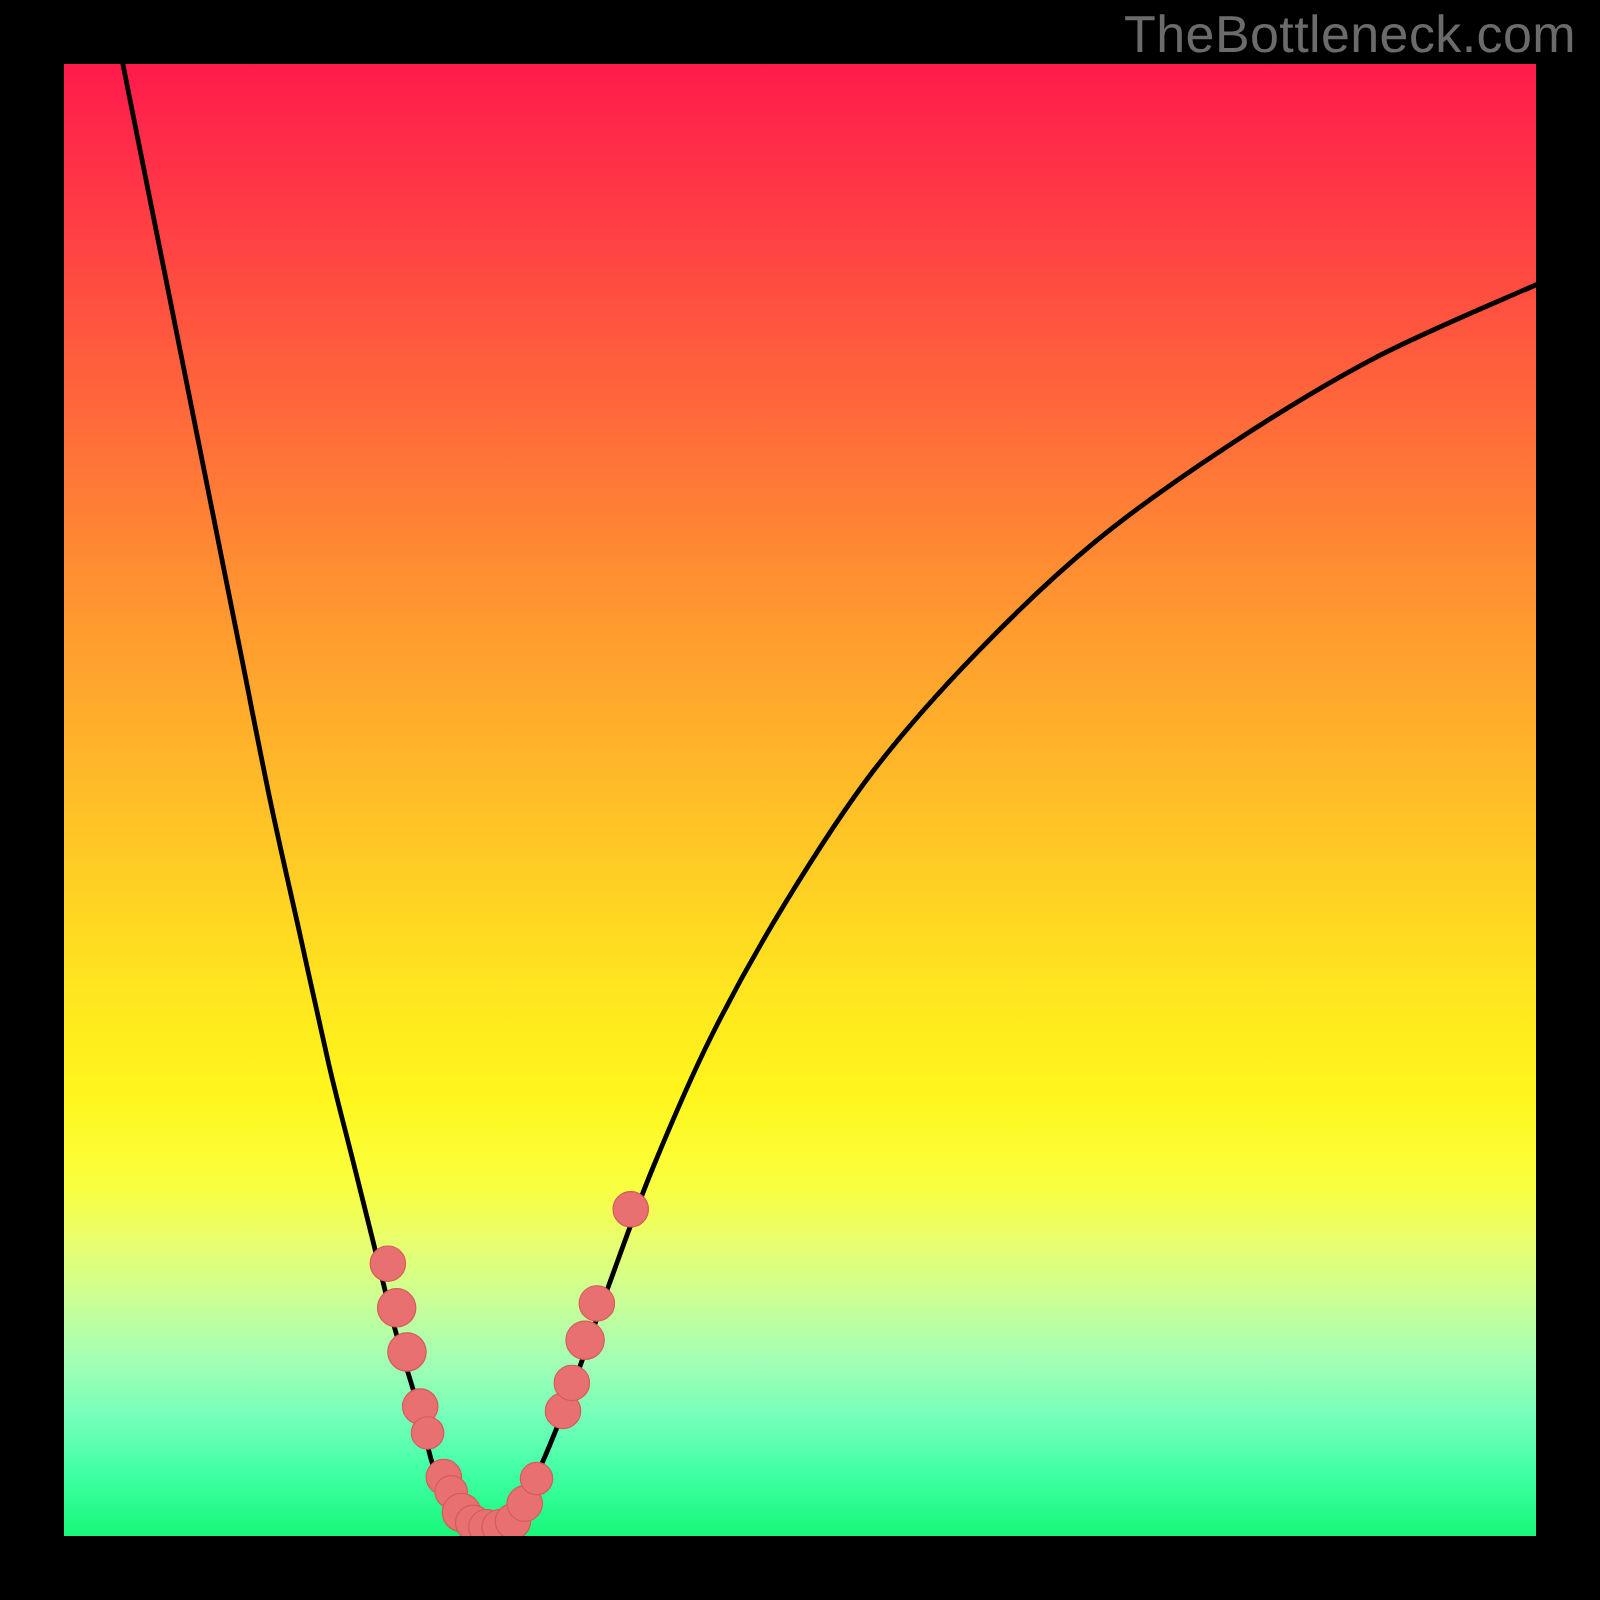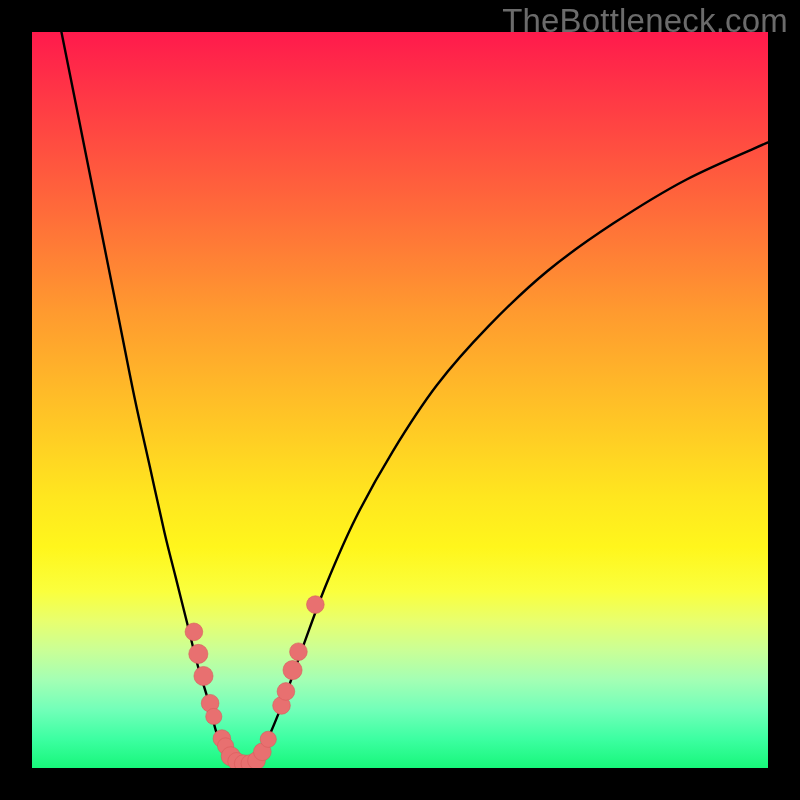--- a/index.html
+++ b/index.html
@@ -46,21 +46,21 @@
       #73ffb9 92%,
       #3dffa2 96%,
       #17f77a 100%
     );
   }
   .watermark {
     position: absolute;
     top: 2px;
     right: 12px;
     color: #6b6b6b;
-    font-size: 33px;
+    font-size: 26px;
     font-weight: 400;
     letter-spacing: 0.2px;
     white-space: nowrap;
   }
   svg.curves {
     position: absolute;
     inset: 0;
     width: 736px;
     height: 736px;
   }

